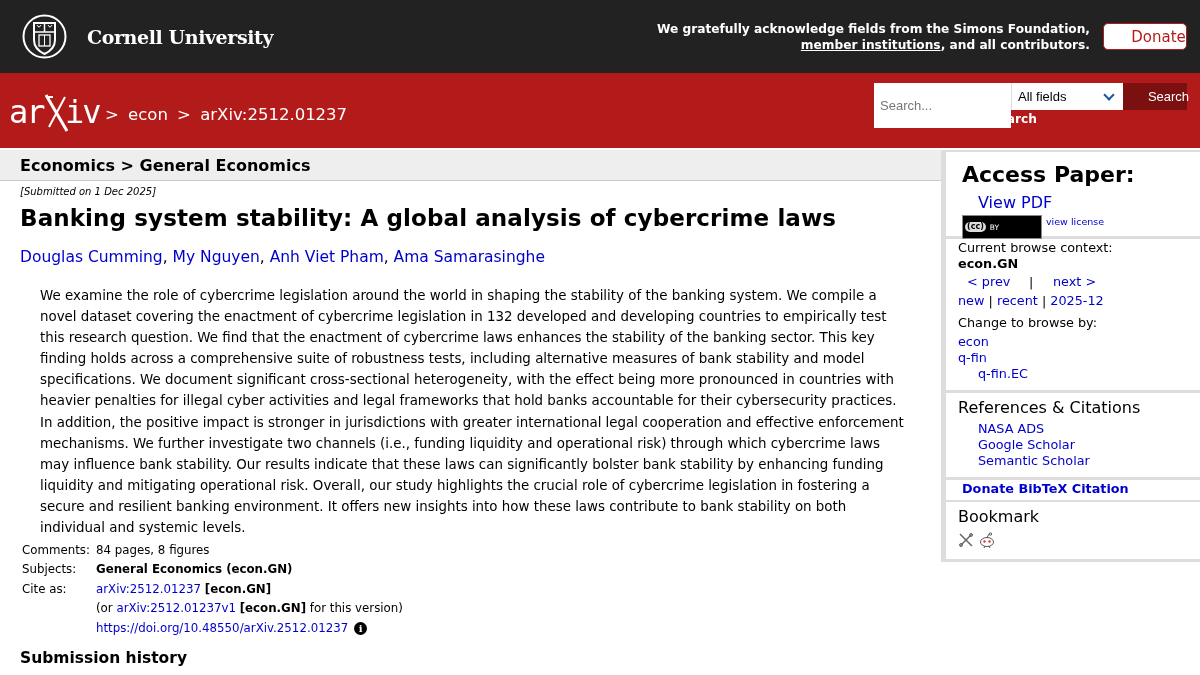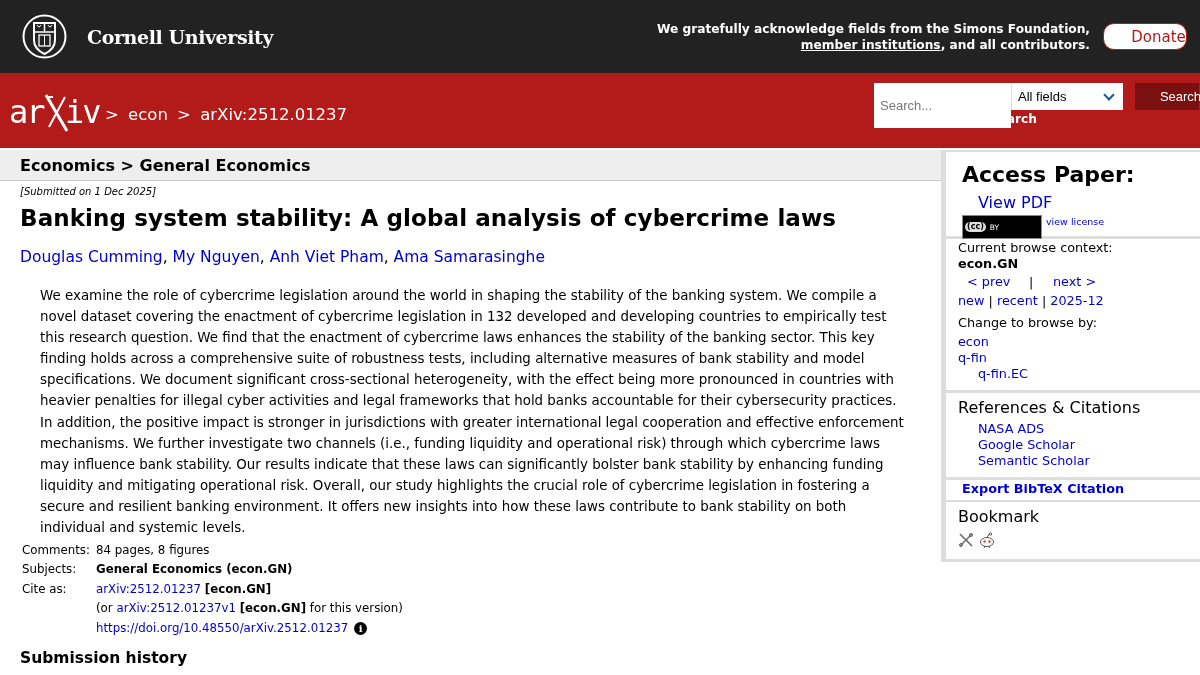--- a/index.html
+++ b/index.html
@@ -7,32 +7,32 @@
   body { font-family: "DejaVu Sans", sans-serif; color: #000; position: relative; }
   a { color: #0000cc; text-decoration: none; }
 
   
   .cornell-bar { position: absolute; left: 0; top: 0; width: 1200px; height: 73px; background: #222; }
   .cornell-logo { position: absolute; left: 22px; top: 14px; display: flex; align-items: center; }
   .seal { width: 45px; height: 45px; }
   .cornell-name { font-family: "DejaVu Serif", serif; color: #ffffff; font-size: 19px; margin-left: 20px; letter-spacing: -0.4px; font-weight: bold; }
   .support-text { position: absolute; right: 110px; top: 22px; text-align: right; color: #fff; font-size: 12.2px; line-height: 15.5px; font-weight: bold; }
   .support-text a { color: #fff; text-decoration: underline; }
-  .donate-btn { position: absolute; left: 1103px; top: 23px; width: 84px; height: 27px; background: #fff; border: 1px solid #b31b1b; border-radius: 11px; color: #b31b1b; font-size: 15px; display: flex; align-items: center; justify-content: center; padding-left: 27px; }
+  .donate-btn { position: absolute; left: 1103px; top: 23px; width: 84px; height: 27px; background: #fff; border: 1px solid #b31b1b; border-radius: 5px; color: #b31b1b; font-size: 15px; display: flex; align-items: center; justify-content: center; padding-left: 27px; }
 
   
   .arxiv-bar { position: absolute; left: 0; top: 73px; width: 1200px; height: 75px; background: #b31b1b; }
   .arxiv-logo { position: absolute; left: 9px; top: 18px; }
   .arxiv-crumbs { position: absolute; left: 105px; top: 32px; color: #fff; font-size: 16.5px; }
   .arxiv-crumbs span { margin-right: 4px; }
   .search-wrap { position: absolute; left: 874px; top: 10px; display: flex; }
   .search-input { width: 137px; height: 45px; border: none; padding: 6px 6px; font-family: "Liberation Sans", sans-serif; font-size: 13px; color: #777; background: #fff; display: flex; align-items: center; }
   .field-select { width: 112px; height: 27px; background: #fff; border-left: 1px solid #ddd; font-family: "Liberation Sans", sans-serif; font-size: 13px; padding: 0 6px; display: flex; align-items: center; justify-content: space-between; }
   .chev { width: 8px; height: 8px; border-right: 2.5px solid #1a5a96; border-bottom: 2.5px solid #1a5a96; transform: rotate(45deg); margin-top: -4px; margin-right: 4px; }
-  .search-btn { width: 64px; height: 27px; background: #7a1010; color: #fff; font-family: "Liberation Sans", sans-serif; font-size: 13px; display: flex; align-items: center; justify-content: center; margin-left: 12px; padding-left: 27px; }
+  .search-btn { width: 64px; height: 27px; background: #7a1010; color: #fff; font-family: "Liberation Sans", sans-serif; font-size: 13px; display: flex; align-items: center; justify-content: center; margin-left: 0; padding-left: 27px; }
   .help-links { position: absolute; left: 874px; top: 39px; color: #fff; font-size: 12.2px; font-weight: bold; }
   .help-links a { color: #fff; }
 
   
   .subheader { position: absolute; left: 0; top: 150px; width: 1047px; height: 31px; background: #eee; border-bottom: 1px solid #ccc; }
   .subheader-text { position: absolute; left: 20px; top: 6px; font-size: 16px; font-weight: bold; }
   .dateline { position: absolute; left: 20px; top: 186px; font-size: 10px; font-style: italic; }
   .title { position: absolute; left: 20px; top: 205px; font-size: 23px; font-weight: bold; letter-spacing: 0.1px; }
   .authors { position: absolute; left: 20px; top: 248px; font-size: 15.5px; }
   .authors a { color: #0000cc; }
@@ -183,21 +183,21 @@
   </div>
 
   <div class="sb-box box-refs">
     <div class="refs-title">References &amp; Citations</div>
     <a class="sb-link" style="left:32px;top:28px">NASA ADS</a>
     <a class="sb-link" style="left:32px;top:44px">Google Scholar</a>
     <a class="sb-link" style="left:32px;top:60px">Semantic Scholar</a>
   </div>
 
   <div class="sb-box box-export">
-    <a class="export-link">Export BibTeX Citation</a>
+    <a class="export-link">Donate BibTeX Citation</a>
   </div>
 
   <div class="sb-box box-bookmark">
     <div class="bookmark-title">Bookmark</div>
     <div class="bm-icons">
       <svg width="16" height="16" viewBox="0 0 16 16">
         <line x1="2" y1="2" x2="14" y2="14" stroke="#666" stroke-width="1.5"></line>
         <line x1="14" y1="2" x2="2" y2="14" stroke="#666" stroke-width="1.5"></line>
         <circle cx="3" cy="13" r="1.5" fill="none" stroke="#666"></circle>
         <circle cx="13" cy="3" r="1.5" fill="none" stroke="#666"></circle>

